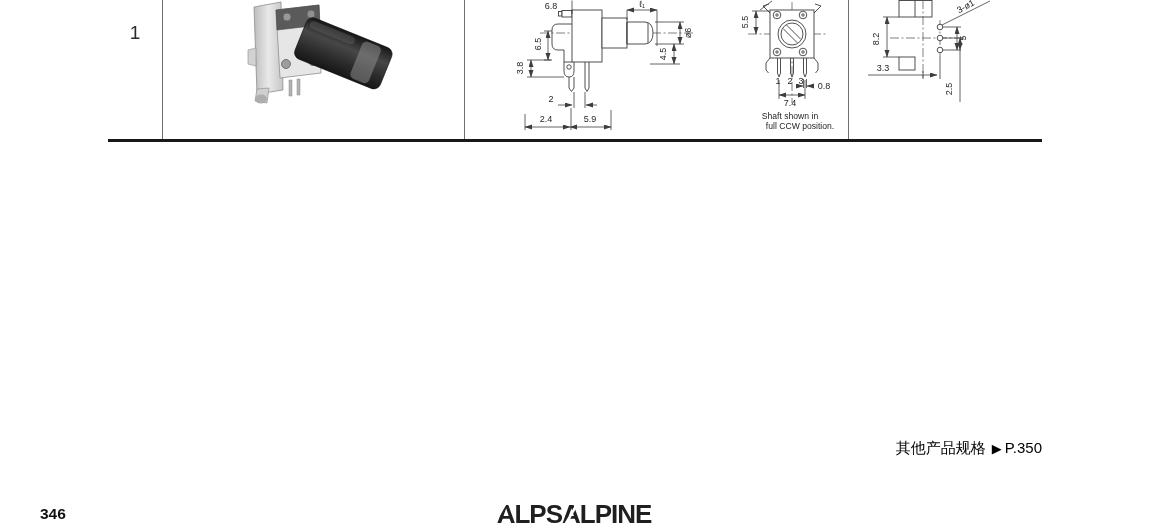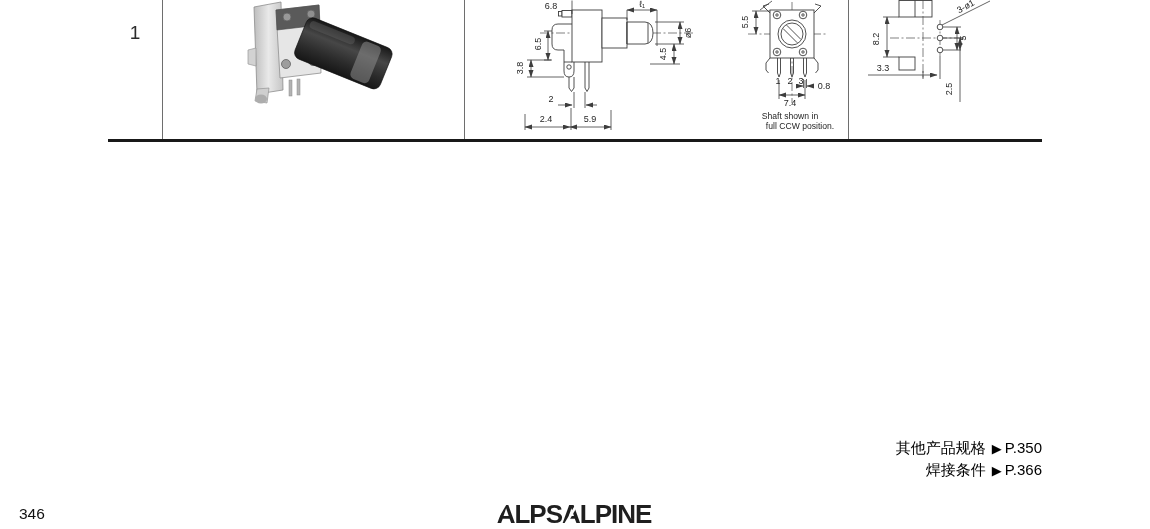--- a/index.html
+++ b/index.html
@@ -15,21 +15,21 @@
   .cap{font-size:8.6px;}
   .ln{fill:none;stroke:#3d3d3d;stroke-width:0.9;stroke-linejoin:round;}
   .lnf{fill:#ffffff;stroke:#3d3d3d;stroke-width:0.9;}
   .dl{fill:none;stroke:#3d3d3d;stroke-width:0.8;}
   .cl{fill:none;stroke:#4a4a4a;stroke-width:0.7;stroke-dasharray:9 2.5 2 2.5;}
   
   .links{position:absolute;right:108px;top:438px;text-align:right;font-size:15px;
          line-height:20.5px;color:#000;}
   .links .row{white-space:nowrap;cursor:pointer;margin-left:39px;}
   .links .tri{font-size:13px;padding:0 3px 0 6px;}
-  .pagenum{position:absolute;left:19px;top:505px;font-size:15.5px;color:#111;}
+  .pagenum{position:absolute;left:40px;top:505px;font-size:15.5px;color:#111;font-weight:bold;}
   .logo{position:absolute;left:488px;top:500px;}
 </style>
 </head>
 <body>
 
 <div class="page">
 
   <div class="vline" style="left:162px"></div>
   <div class="vline" style="left:464px"></div>
   <div class="vline" style="left:848px"></div>
@@ -203,21 +203,20 @@
 
       <path class="dl" d="M943,38 H964"></path>
       <path class="dl" d="M960,38 V50" marker-start="url(#ar2)" marker-end="url(#ar2)"></path>
       <path class="dl" d="M960,50 V102"></path>
       <text class="dim" text-anchor="middle" transform="rotate(-90 952 89)" x="952" y="89">2.5</text>
     </g>
   </svg>
 
   <div class="links">
     <div class="row"><span>其他产品规格</span><span class="tri">▶</span><span>P.350</span></div>
-    <div class="row"><span>焊接条件</span><span class="tri">▶</span><span>P.366</span></div>
   </div>
 
   <div class="pagenum">346</div>
 
   <svg class="logo" width="172" height="28" viewBox="0 0 172 28">
     <text x="86" y="23" text-anchor="middle" font-size="26" font-weight="800" letter-spacing="-1" fill="#17498f">ALPSALPINE</text>
     <path d="M5,25 L19,1" stroke="#ffffff" stroke-width="2.6"></path>
     <path d="M77,25 L91,1" stroke="#ffffff" stroke-width="2.6"></path>
   </svg>
 

